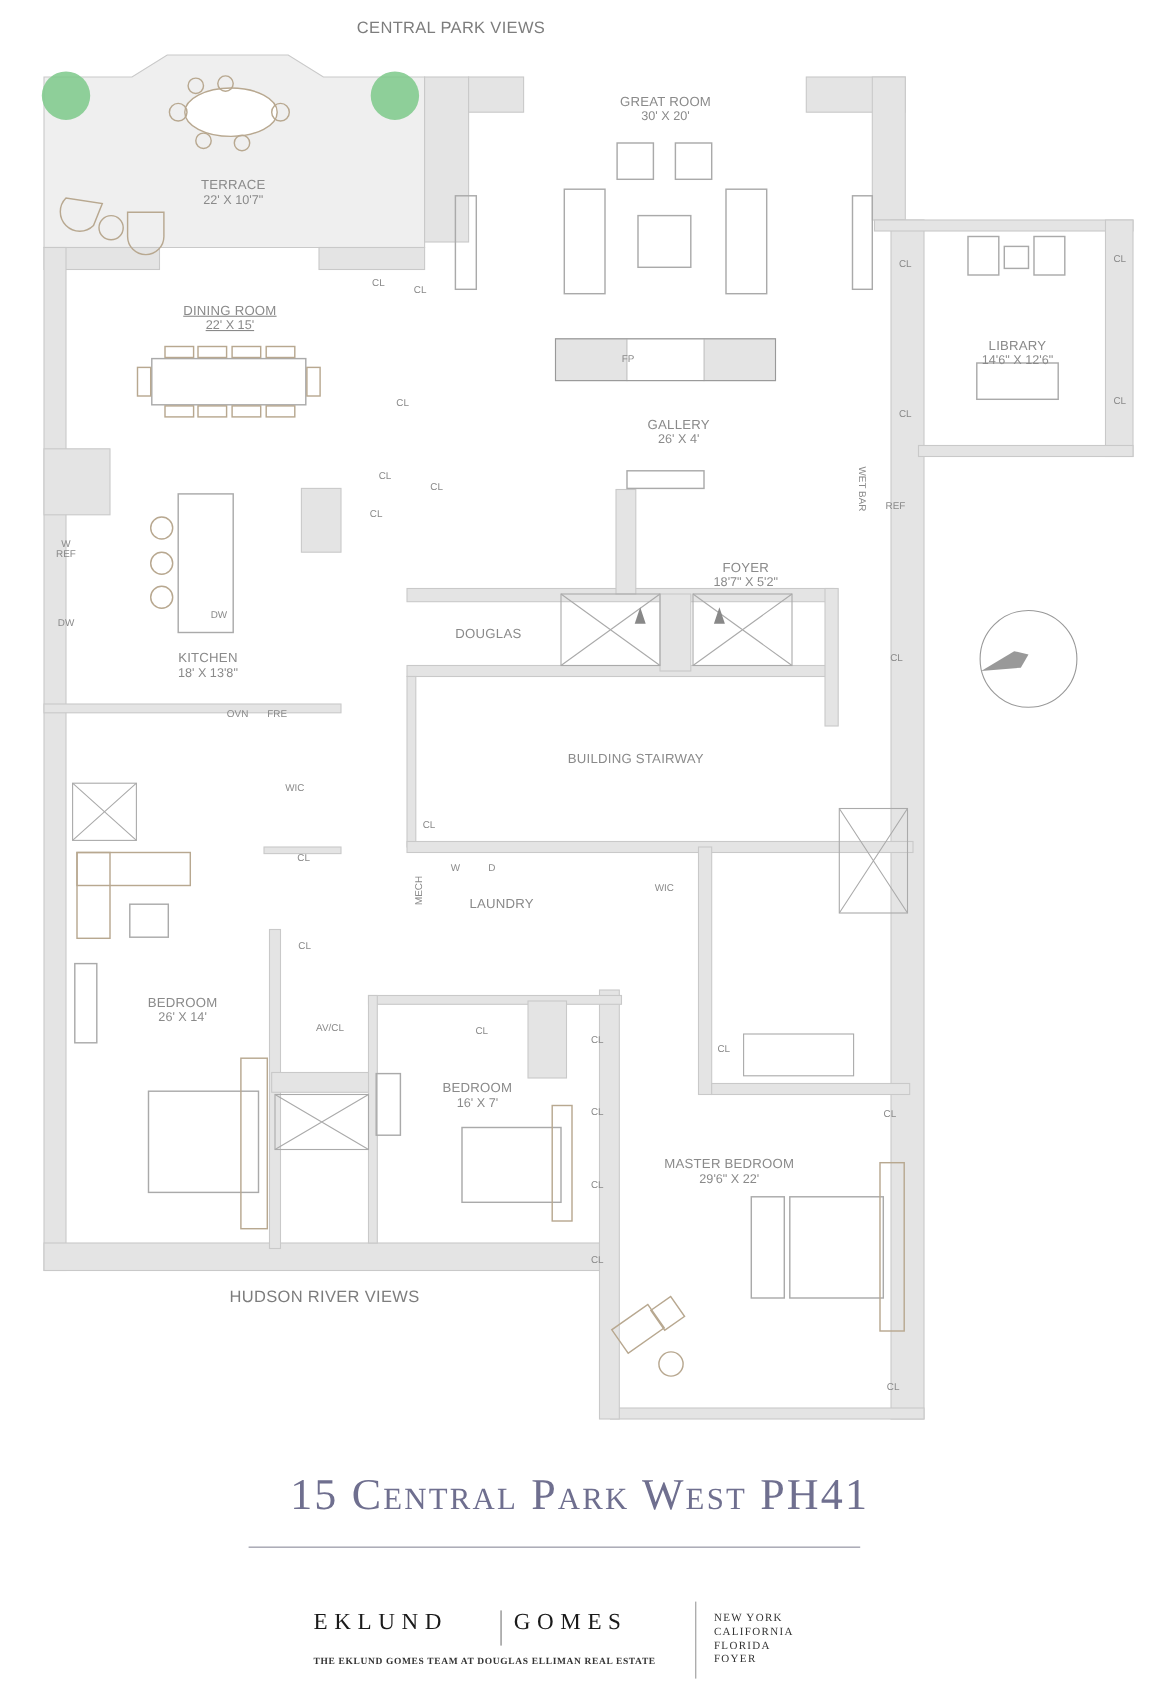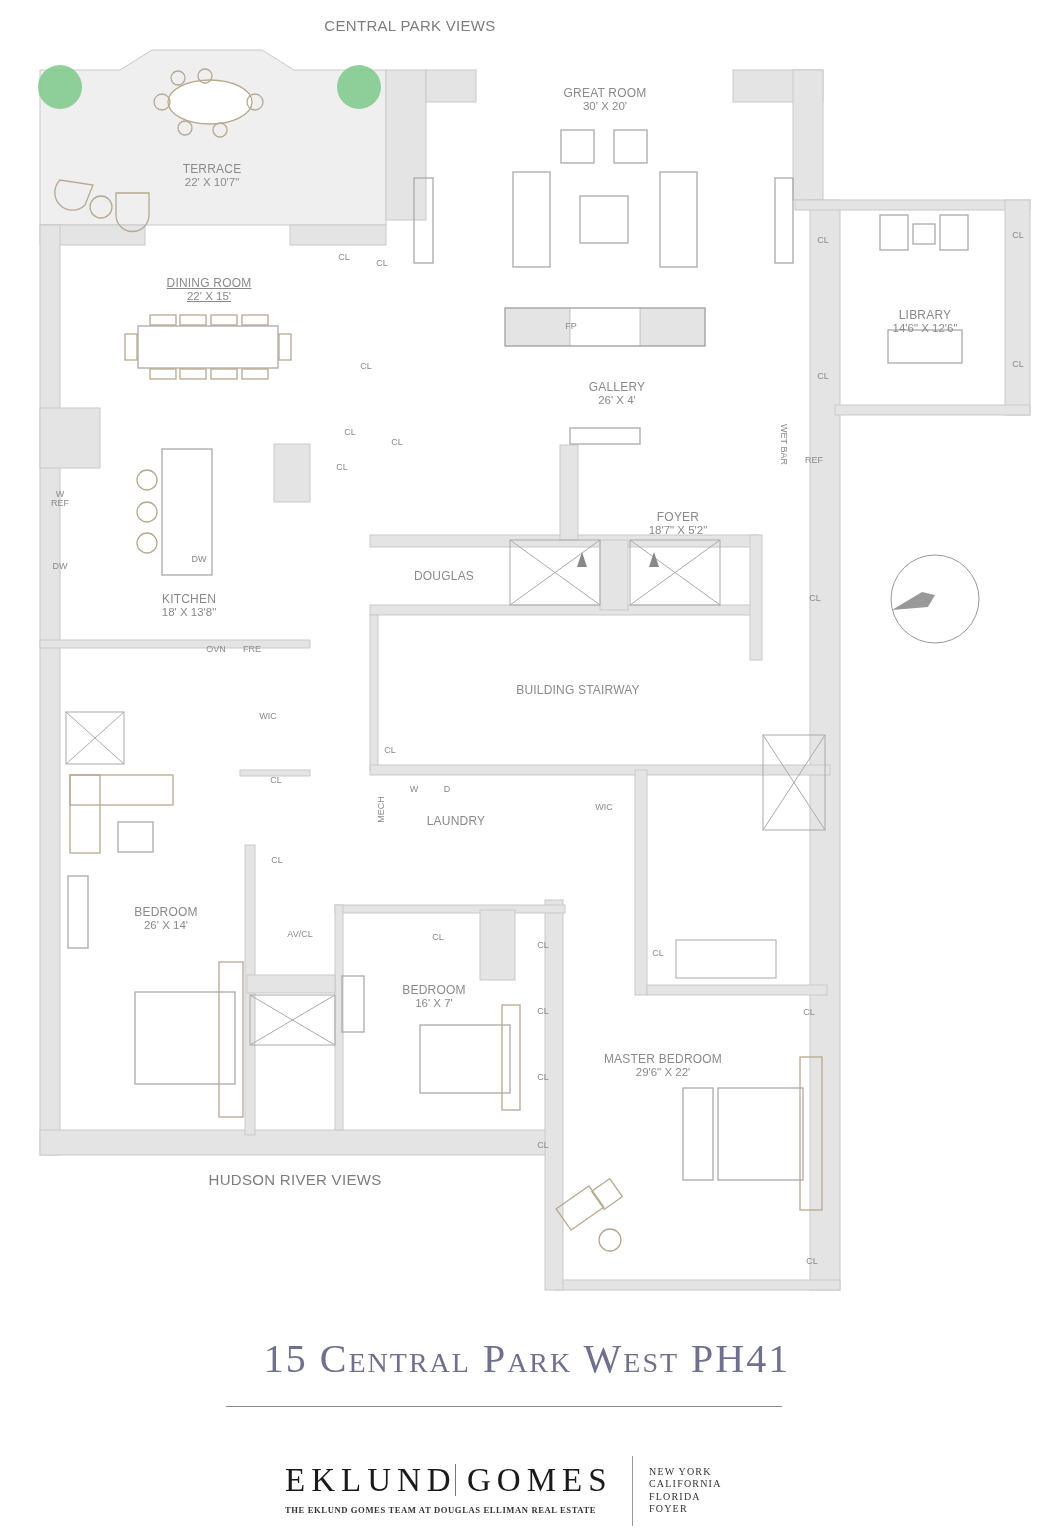--- a/index.html
+++ b/index.html
@@ -8,21 +8,21 @@
   .lbl{position:absolute;color:#8a8a8a;font-family:"Liberation Sans",sans-serif;text-align:center;line-height:1;white-space:nowrap;transform:translate(-50%,0);}
   .room-name{font-size:12px;letter-spacing:0.2px;}
   .room-dim{font-size:11.5px;display:block;margin-top:1px;}
   .small{font-size:9px;}
   .view{font-size:15px;color:#7d7d7d;letter-spacing:0.3px;}
   .rot{transform:translate(-50%,0) rotate(90deg);transform-origin:center;}
   .rotl{transform:translate(-50%,0) rotate(-90deg);transform-origin:center;}
   #title{position:absolute;left:0;width:1054px;top:1335px;text-align:center;font-family:"Liberation Serif","DejaVu Serif",serif;color:#6f6f8f;font-size:40px;letter-spacing:2px;font-variant:small-caps;}
   #rule{position:absolute;left:226px;width:556px;top:1406px;height:1px;background:#8a8a9a;}
   #brand{position:absolute;left:285px;top:1462px;width:460px;height:70px;}
-  .brand-main{position:absolute;left:0;top:0;font-family:"Liberation Serif","DejaVu Serif",serif;font-size:33px;letter-spacing:6px;color:#1a1a1a;}
+  .brand-main{position:absolute;left:0;top:0;font-family:"Liberation Serif","DejaVu Serif",serif;font-size:21px;letter-spacing:6px;color:#1a1a1a;}
   .brand-sub{position:absolute;left:0;top:43px;font-family:"Liberation Serif","DejaVu Serif",serif;font-size:8.6px;letter-spacing:0.6px;color:#333;font-weight:bold;}
   .brand-sep{position:absolute;left:170px;top:2px;width:1px;height:32px;background:#777;}
   .brand-div{position:absolute;left:347px;top:-6px;width:1px;height:70px;background:#999;}
   .brand-loc{position:absolute;left:364px;top:4px;font-family:"Liberation Serif","DejaVu Serif",serif;font-size:10px;letter-spacing:1.2px;color:#333;line-height:12.3px;}
 </style>
 </head>
 <body>
 
 <svg id="plan" viewBox="0 0 1054 1300" xmlns="http://www.w3.org/2000/svg">
   <g fill="#e4e4e4" stroke="#c9c9c9" stroke-width="1">

